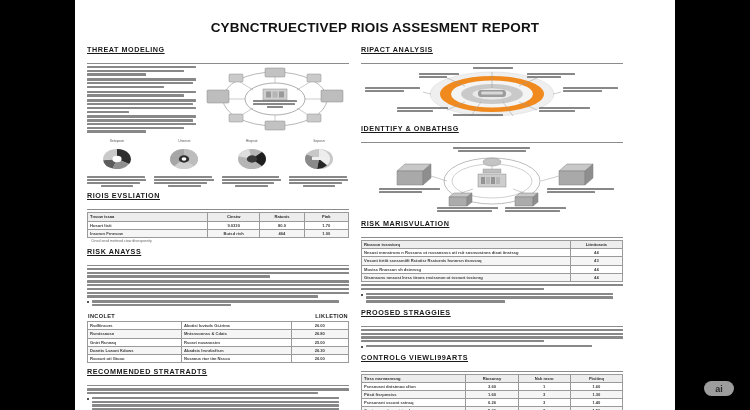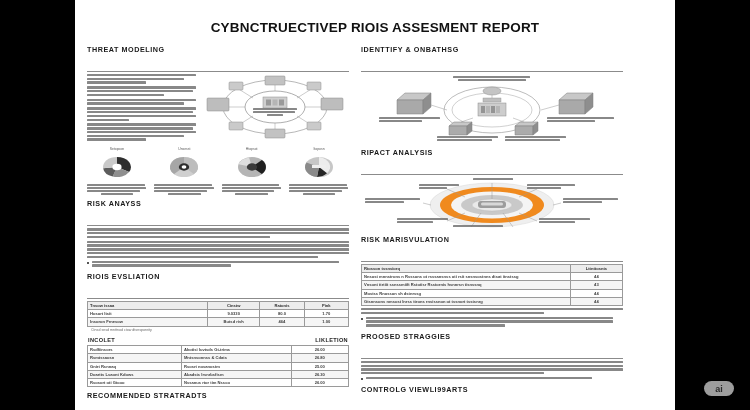--- a/index.html
+++ b/index.html
@@ -25,22 +25,23 @@
     margin:12px 0 10px 0;
     font-family:"Liberation Sans", sans-serif;
   }
   #columns { display:flex; gap:12px; align-items:flex-start; }
   .col { width:262px; }
   
   .sec-head {
     font-size:7.2px; font-weight:bold; letter-spacing:.55px;
     color:#1a1a1a; text-transform:uppercase;
     border-bottom:1px solid #8b8b8b;
-    padding-bottom:17px; margin-bottom:2px;
+    padding-bottom:9px; margin-bottom:2px;
     filter: blur(.18px);
+    text-decoration: underline;
   }
   .sec { margin-bottom:4px; }
   
   .ftext { margin:0 0 2.5px 0; }
   .fline {
     height:2.4px; margin-bottom:1.35px;
     background:#6e6e6e;
     filter:blur(.55px); opacity:.82; border-radius:.5px;
   }
   .fline.s1{width:99%} .fline.s2{width:96%} .fline.s3{width:88%}
@@ -268,69 +269,69 @@
                 <div class="fline s1" style="height:1.9px"></div>
               <div class="fline s3" style="height:1.9px"></div>
                 <div class="fline s5" style="margin:0 auto;height:1.9px"></div>
             </div>
           </div>
 
         </div>
       </div>
 
       <div class="sec">
+        <div class="sec-head">RIOIS EVSLIATION</div>
+        <table>
+          <thead>
+            <tr>
+              <th style="width:46%">Tnsow issaa</th>
+              <th class="num" style="width:20%">Cinstw</th>
+              <th class="num" style="width:17%">Ratonis</th>
+              <th class="num" style="width:17%">Pink</th>
+            </tr>
+          </thead>
+          <tbody>
+            <tr>
+              <td>Hosort Itsit</td>
+              <td class="num">9.0330</td>
+              <td class="num">80.0</td>
+              <td class="num">1.70</td>
+            </tr>
+            <tr>
+              <td>Insoron Frnesow</td>
+              <td class="num">Butsd rivh</td>
+              <td class="num">464</td>
+              <td class="num">1.00</td>
+            </tr>
+          </tbody>
+        </table>
+        <div class="caption">Ctnsd snsd mnttnod ctow dtsnsponrity</div>
+      </div>
+
+      <div class="sec">
         <div class="sec-head">RISK ANAYSS</div>
         <div class="ftext">
           <div class="fline s7"></div>
             <div class="fline s7"></div>
             <div class="fline s4"></div>
         </div>
         <div class="ftext">
           <div class="fline s7"></div>
             <div class="fline s7"></div>
             <div class="fline s7"></div>
           <div class="fline s7"></div>
             <div class="fline s3"></div>
         </div>
         <div class="bullet">
           <div class="dot"></div>
           <div class="blines">
               <div class="fline s2"></div>
               <div class="fline s5"></div>
             </div>
         </div>
-      </div>
-
-      <div class="sec">
-        <div class="sec-head">RIOIS EVSLIATION</div>
-        <table>
-          <thead>
-            <tr>
-              <th style="width:46%">Tnsow issaa</th>
-              <th class="num" style="width:20%">Cinstw</th>
-              <th class="num" style="width:17%">Ratonis</th>
-              <th class="num" style="width:17%">Pink</th>
-            </tr>
-          </thead>
-          <tbody>
-            <tr>
-              <td>Hosort Itsit</td>
-              <td class="num">9.0330</td>
-              <td class="num">80.0</td>
-              <td class="num">1.70</td>
-            </tr>
-            <tr>
-              <td>Insoron Frnesow</td>
-              <td class="num">Butsd rivh</td>
-              <td class="num">464</td>
-              <td class="num">1.00</td>
-            </tr>
-          </tbody>
-        </table>
-        <div class="caption">Ctnsd snsd mnttnod ctow dtsnsponrity</div>
       </div>
 
       <div class="sec">
         <div class="tbl-sub">
           <span>INCOLET</span>
           <span>LIKLETION</span>
         </div>
         <table>
           <tbody>
             <tr>
@@ -377,88 +378,20 @@
             <div class="fline s2"></div>
               <div class="fline s4"></div>
           </div>
         </div>
 
       </div>
 
     </div>
 
     <div class="col">
-
-      <div class="sec">
-        <div class="sec-head">IDENTTIFY &amp; ONBATHSG</div>
-        <div class="diagram" style="height:70px;">
-          <svg width="262" height="70" viewBox="0 0 262 70">
-            <ellipse cx="131" cy="36" rx="48" ry="23" fill="none" stroke="#8e8e8e" stroke-width=".6"></ellipse>
-            <ellipse cx="131" cy="36" rx="40" ry="17" fill="none" stroke="#a0a0a0" stroke-width=".5"></ellipse>
-
-            <rect x="117" y="29" width="28" height="13" fill="#cdcdcd" stroke="#8a8a8a" stroke-width=".5"></rect>
-            <rect x="120" y="32" width="4" height="7" fill="#949494"></rect>
-            <rect x="125" y="32" width="4" height="7" fill="#b6b6b6"></rect>
-            <rect x="130" y="32" width="4" height="7" fill="#949494"></rect>
-            <rect x="135" y="32" width="4" height="7" fill="#b6b6b6"></rect>
-            <rect x="122" y="24" width="18" height="4" fill="#bfbfbf" stroke="#909090" stroke-width=".4"></rect>
-
-            <ellipse cx="131" cy="17" rx="9" ry="4" fill="#c4c4c4" stroke="#8d8d8d" stroke-width=".5"></ellipse>
-
-            <g stroke="#7f7f7f" stroke-width=".5">
-              <polygon points="36,26 62,26 70,19 44,19" fill="#c8c8c8"></polygon>
-              <polygon points="36,26 36,40 62,40 62,26" fill="#a9a9a9"></polygon>
-              <polygon points="62,26 70,19 70,33 62,40" fill="#8e8e8e"></polygon>
-            </g>
-
-            <g stroke="#7f7f7f" stroke-width=".5">
-              <polygon points="198,26 224,26 232,19 206,19" fill="#c8c8c8"></polygon>
-              <polygon points="198,26 198,40 224,40 224,26" fill="#a9a9a9"></polygon>
-              <polygon points="224,26 232,19 232,33 224,40" fill="#8e8e8e"></polygon>
-            </g>
-
-            <g stroke="#7f7f7f" stroke-width=".5">
-              <polygon points="88,52 106,52 111,48 93,48" fill="#c8c8c8"></polygon>
-              <polygon points="88,52 88,61 106,61 106,52" fill="#ababab"></polygon>
-              <polygon points="106,52 111,48 111,57 106,61" fill="#8e8e8e"></polygon>
-              <polygon points="154,52 172,52 177,48 159,48" fill="#c8c8c8"></polygon>
-              <polygon points="154,52 154,61 172,61 172,52" fill="#ababab"></polygon>
-              <polygon points="172,52 177,48 177,57 172,61" fill="#8e8e8e"></polygon>
-            </g>
-
-            <g stroke="#9a9a9a" stroke-width=".5" fill="none">
-              <path d="M70,31 L86,36"></path>
-                <path d="M198,31 L180,36"></path>
-              <path d="M100,48 L112,44"></path>
-                <path d="M163,48 L152,44"></path>
-              <path d="M131,21 L131,24"></path>
-            </g>
-          </svg>
-          <div class="dlabel" style="left:92px; top:2px; width:78px;">
-            <div class="fline s1" style="height:1.7px"></div>
-              <div class="fline s3" style="height:1.7px;margin:0 auto"></div>
-          </div>
-          <div class="dlabel" style="left:18px; top:43px; width:62px;">
-            <div class="fline s1" style="height:1.7px"></div>
-              <div class="fline s4" style="height:1.7px"></div>
-          </div>
-          <div class="dlabel" style="left:186px; top:43px; width:68px;">
-            <div class="fline s1" style="height:1.7px"></div>
-              <div class="fline s4" style="height:1.7px"></div>
-          </div>
-          <div class="dlabel" style="left:76px; top:62px; width:62px;">
-            <div class="fline s1" style="height:1.7px"></div>
-              <div class="fline s3" style="height:1.7px"></div>
-          </div>
-          <div class="dlabel" style="left:144px; top:62px; width:62px;">
-            <div class="fline s1" style="height:1.7px"></div>
-              <div class="fline s3" style="height:1.7px"></div>
-          </div>
-        </div>
-      </div>
 
       <div class="sec">
         <div class="sec-head">RIPACT ANALYSIS</div>
         <div class="diagram" style="height:54px;">
           <svg width="262" height="54" viewBox="0 0 262 54">
             <ellipse cx="131" cy="28" rx="62" ry="22" fill="#efefef" stroke="#d6d6d6" stroke-width=".5"></ellipse>
             <ellipse cx="131" cy="28" rx="52" ry="18" fill="#f08a1e"></ellipse>
             <ellipse cx="131" cy="28" rx="41" ry="13.5" fill="#f4f4f4"></ellipse>
             <ellipse cx="131" cy="28" rx="31" ry="10" fill="#c9c9c9"></ellipse>
             <ellipse cx="131" cy="28" rx="20" ry="6" fill="#e9e9e9" stroke="#b4b4b4" stroke-width=".4"></ellipse>
@@ -503,20 +436,88 @@
             <div class="fline s1" style="height:1.7px"></div>
               <div class="fline s4" style="height:1.7px"></div>
           </div>
           <div class="dlabel" style="left:92px; top:48px; width:50px;">
             <div class="fline s1" style="height:1.7px"></div>
           </div>
         </div>
       </div>
 
       <div class="sec">
+        <div class="sec-head">IDENTTIFY &amp; ONBATHSG</div>
+        <div class="diagram" style="height:70px;">
+          <svg width="262" height="70" viewBox="0 0 262 70">
+            <ellipse cx="131" cy="36" rx="48" ry="23" fill="none" stroke="#8e8e8e" stroke-width=".6"></ellipse>
+            <ellipse cx="131" cy="36" rx="40" ry="17" fill="none" stroke="#a0a0a0" stroke-width=".5"></ellipse>
+
+            <rect x="117" y="29" width="28" height="13" fill="#cdcdcd" stroke="#8a8a8a" stroke-width=".5"></rect>
+            <rect x="120" y="32" width="4" height="7" fill="#949494"></rect>
+            <rect x="125" y="32" width="4" height="7" fill="#b6b6b6"></rect>
+            <rect x="130" y="32" width="4" height="7" fill="#949494"></rect>
+            <rect x="135" y="32" width="4" height="7" fill="#b6b6b6"></rect>
+            <rect x="122" y="24" width="18" height="4" fill="#bfbfbf" stroke="#909090" stroke-width=".4"></rect>
+
+            <ellipse cx="131" cy="17" rx="9" ry="4" fill="#c4c4c4" stroke="#8d8d8d" stroke-width=".5"></ellipse>
+
+            <g stroke="#7f7f7f" stroke-width=".5">
+              <polygon points="36,26 62,26 70,19 44,19" fill="#c8c8c8"></polygon>
+              <polygon points="36,26 36,40 62,40 62,26" fill="#a9a9a9"></polygon>
+              <polygon points="62,26 70,19 70,33 62,40" fill="#8e8e8e"></polygon>
+            </g>
+
+            <g stroke="#7f7f7f" stroke-width=".5">
+              <polygon points="198,26 224,26 232,19 206,19" fill="#c8c8c8"></polygon>
+              <polygon points="198,26 198,40 224,40 224,26" fill="#a9a9a9"></polygon>
+              <polygon points="224,26 232,19 232,33 224,40" fill="#8e8e8e"></polygon>
+            </g>
+
+            <g stroke="#7f7f7f" stroke-width=".5">
+              <polygon points="88,52 106,52 111,48 93,48" fill="#c8c8c8"></polygon>
+              <polygon points="88,52 88,61 106,61 106,52" fill="#ababab"></polygon>
+              <polygon points="106,52 111,48 111,57 106,61" fill="#8e8e8e"></polygon>
+              <polygon points="154,52 172,52 177,48 159,48" fill="#c8c8c8"></polygon>
+              <polygon points="154,52 154,61 172,61 172,52" fill="#ababab"></polygon>
+              <polygon points="172,52 177,48 177,57 172,61" fill="#8e8e8e"></polygon>
+            </g>
+
+            <g stroke="#9a9a9a" stroke-width=".5" fill="none">
+              <path d="M70,31 L86,36"></path>
+                <path d="M198,31 L180,36"></path>
+              <path d="M100,48 L112,44"></path>
+                <path d="M163,48 L152,44"></path>
+              <path d="M131,21 L131,24"></path>
+            </g>
+          </svg>
+          <div class="dlabel" style="left:92px; top:2px; width:78px;">
+            <div class="fline s1" style="height:1.7px"></div>
+              <div class="fline s3" style="height:1.7px;margin:0 auto"></div>
+          </div>
+          <div class="dlabel" style="left:18px; top:43px; width:62px;">
+            <div class="fline s1" style="height:1.7px"></div>
+              <div class="fline s4" style="height:1.7px"></div>
+          </div>
+          <div class="dlabel" style="left:186px; top:43px; width:68px;">
+            <div class="fline s1" style="height:1.7px"></div>
+              <div class="fline s4" style="height:1.7px"></div>
+          </div>
+          <div class="dlabel" style="left:76px; top:62px; width:62px;">
+            <div class="fline s1" style="height:1.7px"></div>
+              <div class="fline s3" style="height:1.7px"></div>
+          </div>
+          <div class="dlabel" style="left:144px; top:62px; width:62px;">
+            <div class="fline s1" style="height:1.7px"></div>
+              <div class="fline s3" style="height:1.7px"></div>
+          </div>
+        </div>
+      </div>
+
+      <div class="sec">
         <div class="sec-head">RISK MARISVULATION</div>
         <table>
           <thead>
             <tr>
               <th style="width:80%">Rtosson tssnsiorq</th>
               <th class="num" style="width:20%">Lttnttosnts</th>
             </tr>
           </thead>
           <tbody>
             <tr>

